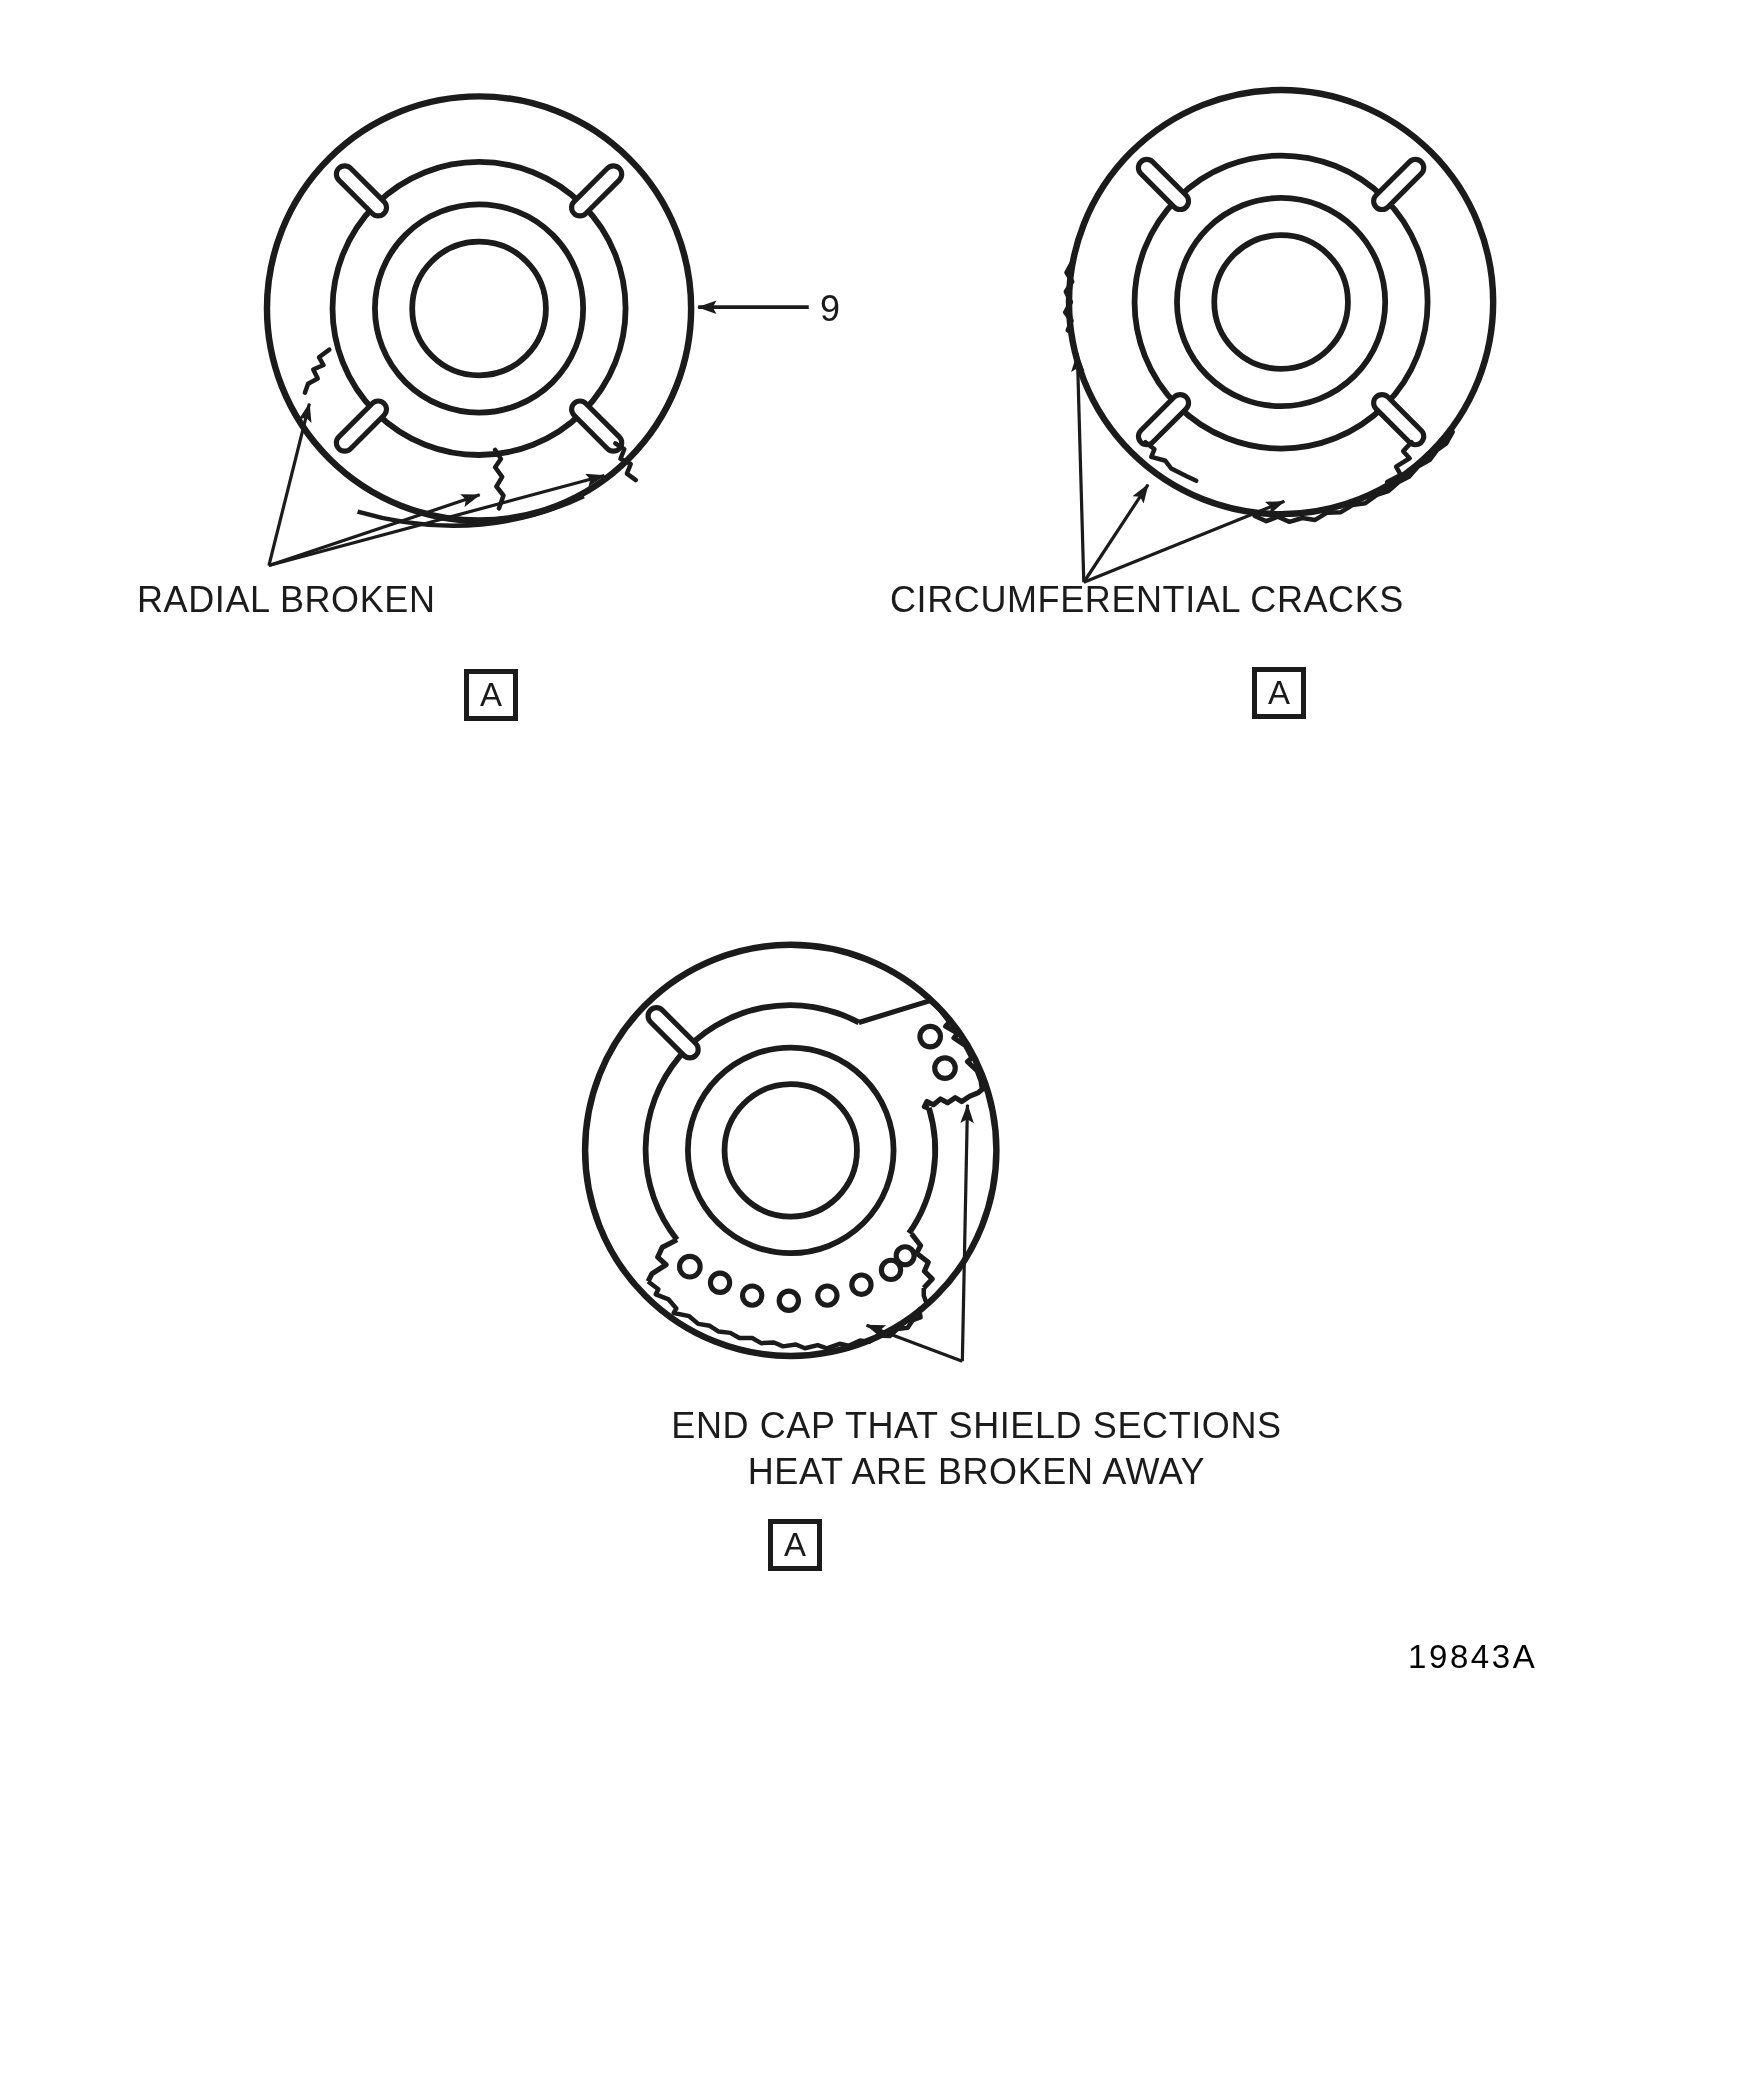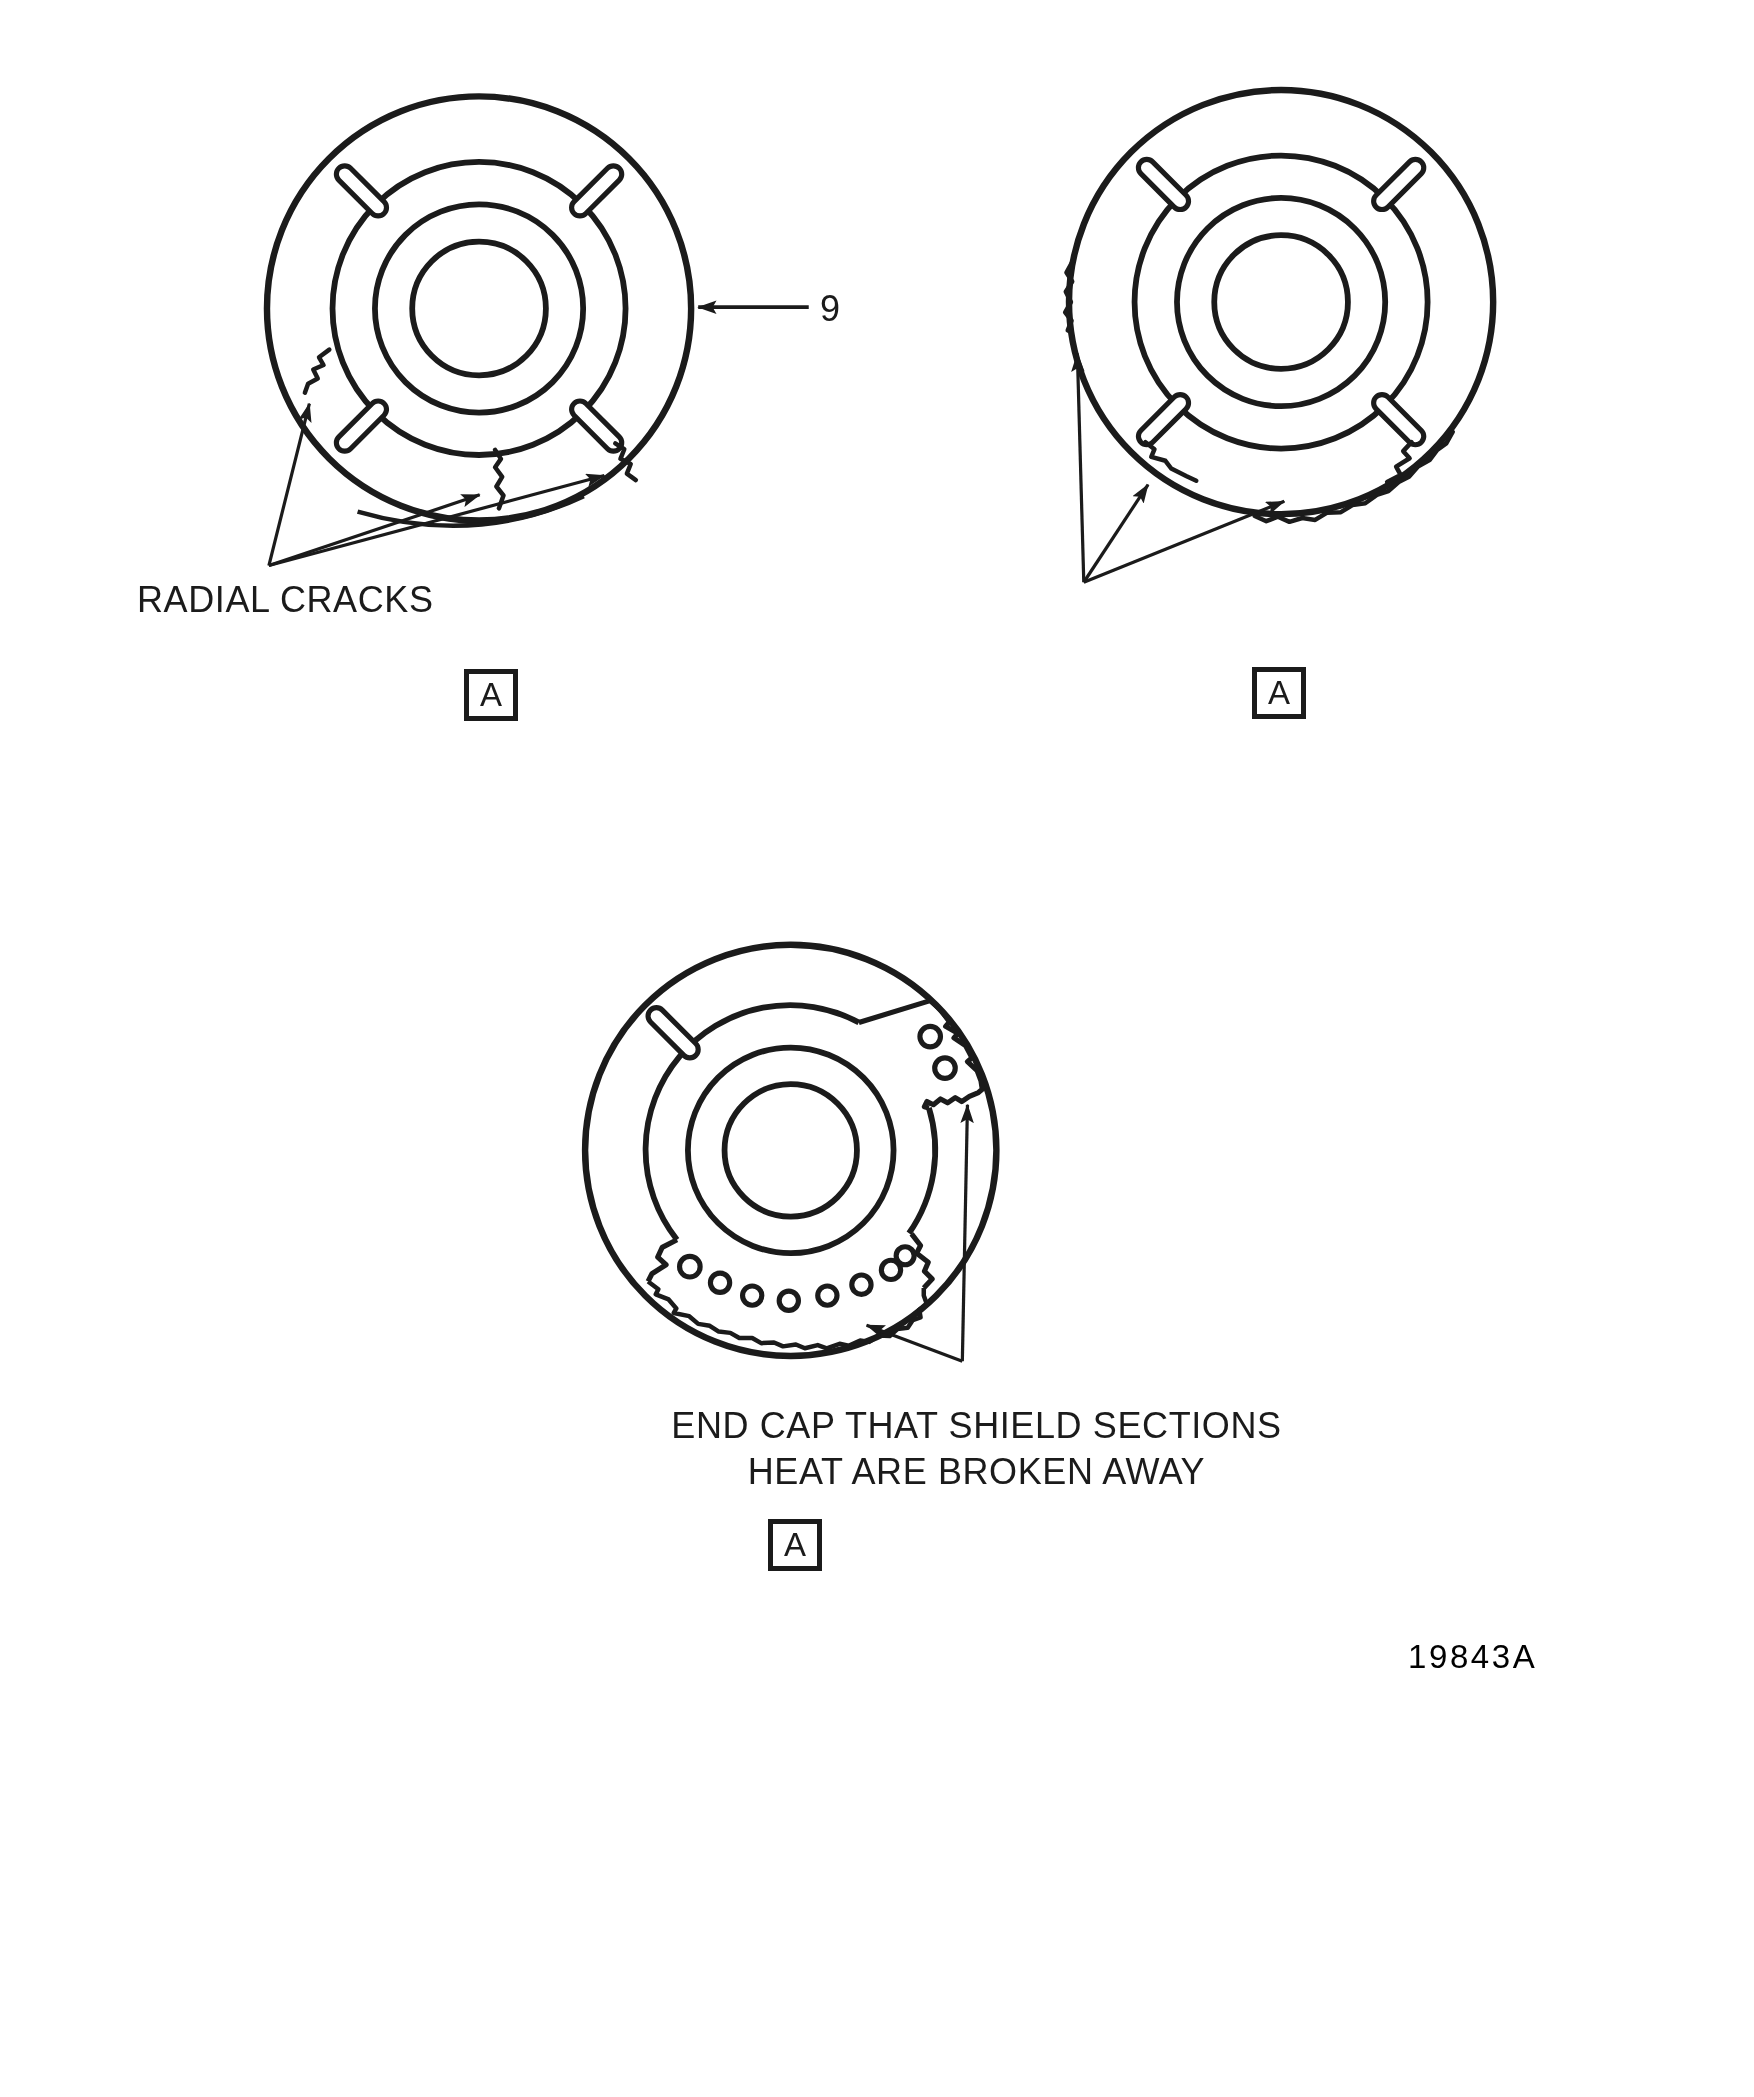--- a/index.html
+++ b/index.html
@@ -178,22 +178,23 @@
         <circle cx="1408" cy="1954" r="14"></circle>
       </g>
 
       <g stroke-width="5">
         <line x1="1497" y1="2118" x2="1505" y2="1719" marker-end="url(#ah)"></line>
         <line x1="1497" y1="2118" x2="1348" y2="2062" marker-end="url(#ah)"></line>
       </g>
     </g>
   </svg>
 
-  <div class="lbl" style="left:137px; top:579px;">RADIAL CRACKS</div>
-
+  <div class="lbl" style="left:137px; top:579px;">RADIAL BROKEN</div>
+
+  <div class="lbl" style="left:890px; top:579px;">CIRCUMFERENTIAL CRACKS</div>
 
   <div class="callout-num" style="left:820px; top:288px;">9</div>
 
   <div class="a-marker" style="left:464px; top:669px;">A</div>
 
   <div class="a-marker" style="left:1252px; top:667px;">A</div>
 
   <div class="lbl-center" style="left:636px; top:1403px; width:681px;">
     <div>END CAP THAT SHIELD SECTIONS</div>
     <div>HEAT ARE BROKEN AWAY</div>

